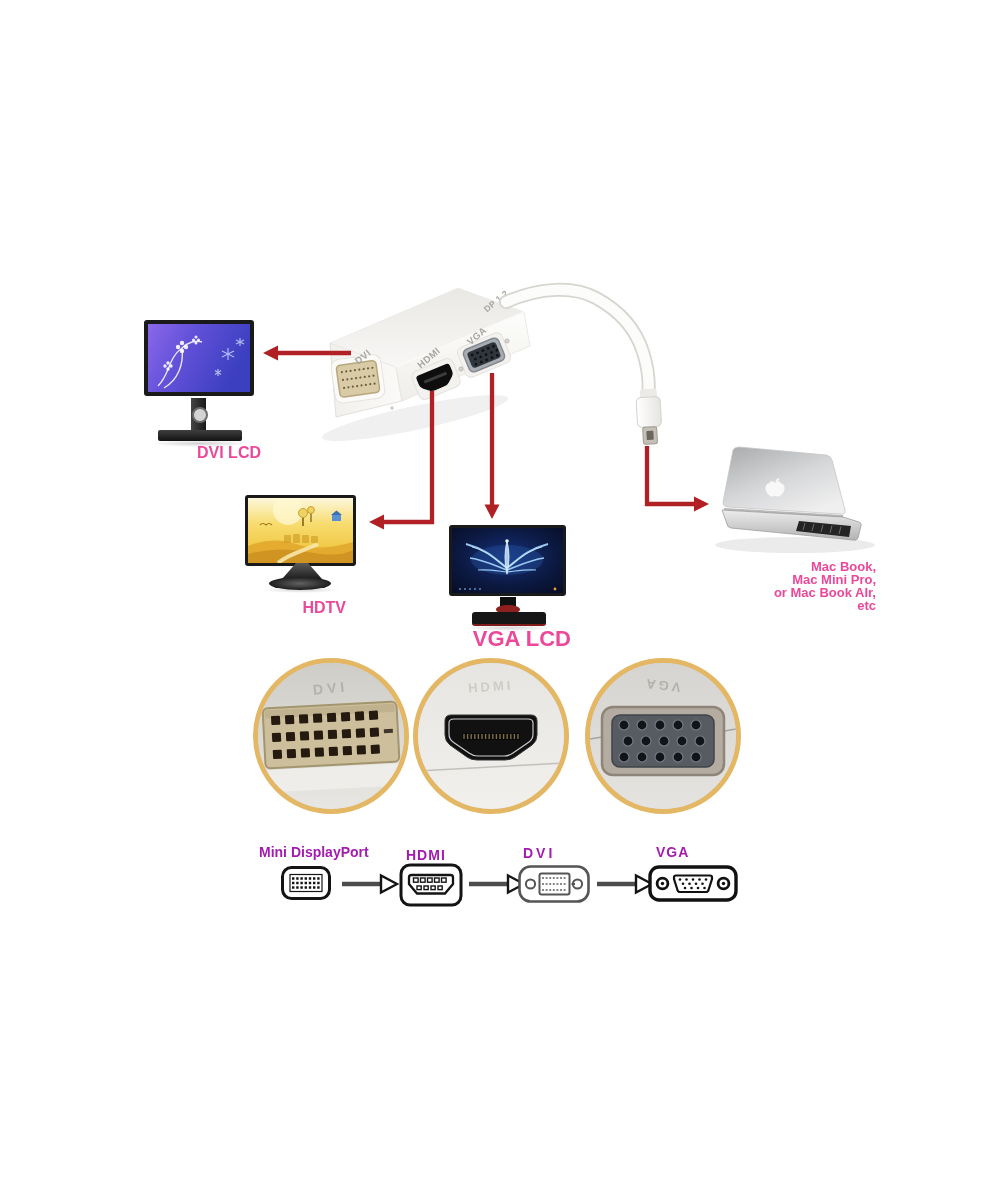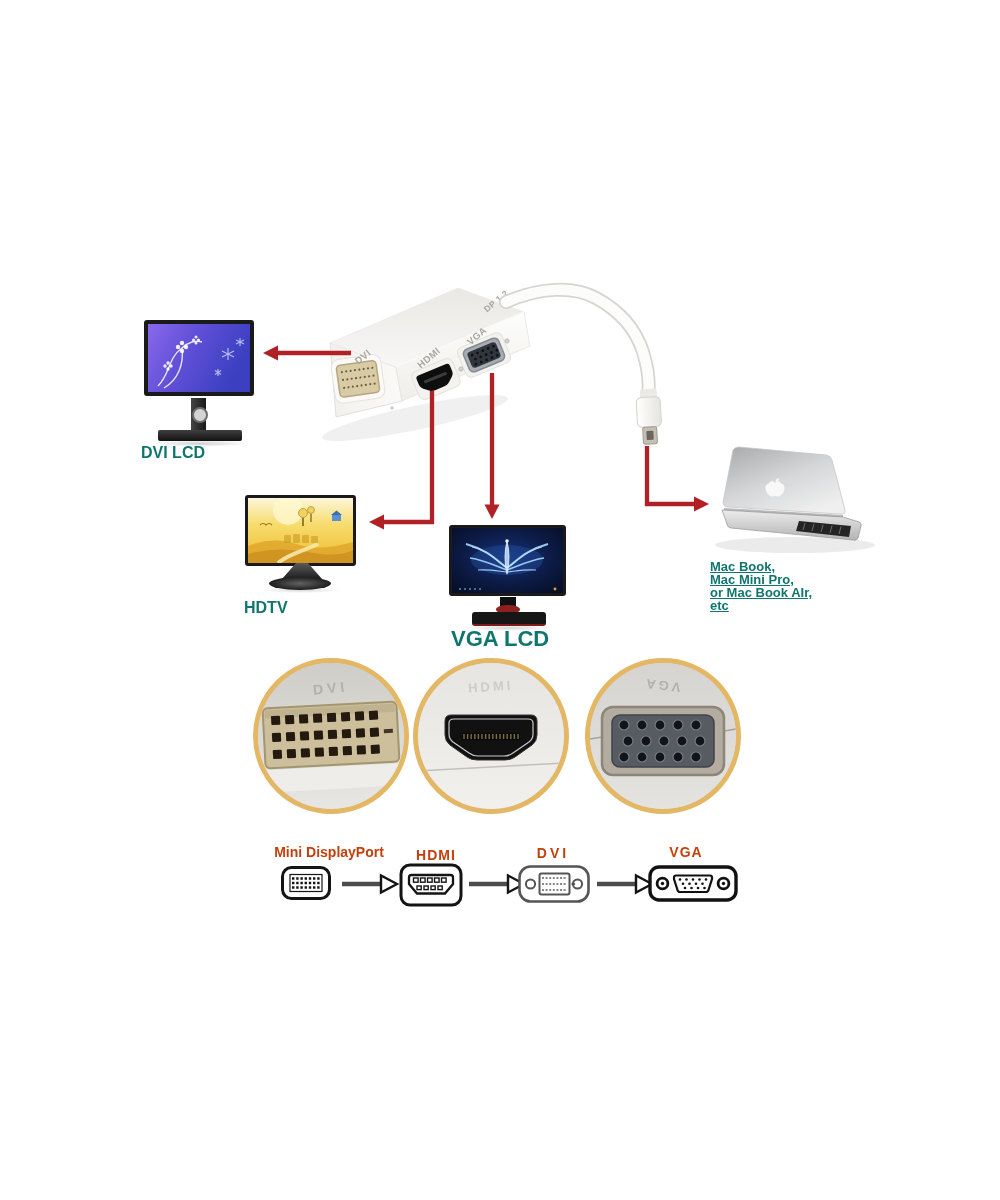--- a/index.html
+++ b/index.html
@@ -3,26 +3,26 @@
 <meta charset="utf-8">
 <style>
   html,body{margin:0;padding:0;background:#fff;}
   .canvas{position:relative;width:1000px;height:1200px;background:#ffffff;overflow:hidden;
           font-family:"Liberation Sans", sans-serif;}
   .abs{position:absolute;}
   svg{display:block;}
   svg text{font-family:"Liberation Sans", sans-serif;}
 
   
-  .devlabel{position:absolute;font-weight:700;color:#0f766e;text-align:left;}
+  .devlabel{position:absolute;font-weight:700;color:#ec4899;text-align:right;}
   #label-dvi{left:141px;top:444px;width:120px;font-size:16px;}
-  #label-hdtv{left:244px;top:599px;width:120px;font-size:16px;}
+  #label-hdtv{left:226px;top:599px;width:120px;font-size:16px;}
   #label-vga{left:451px;top:626px;width:120px;font-size:22px;}
   #label-mac{left:710px;top:560px;width:166px;font-size:13px;line-height:13px;font-weight:700;}
-  #label-mac span{display:block;text-decoration:underline;}
+  #label-mac span{display:block;}
 
   
   .monitor{position:absolute;}
   .screenwrap{position:relative;border:4px solid #1a1a1a;border-radius:3px;background:#222;}
   #monitor-dvi{left:142px;top:320px;width:118px;height:130px;}
   #monitor-dvi .screenwrap{width:102px;height:68px;margin-left:2px;}
   #monitor-dvi .neck{position:absolute;left:49px;top:78px;width:15px;height:34px;
       background:linear-gradient(90deg,#454545,#181818);}
   #monitor-dvi .hole{position:absolute;left:50px;top:87px;width:12px;height:12px;border-radius:50%;
       background:#d4d4d4;border:2px solid #6c6c6c;}
@@ -49,21 +49,21 @@
       background:radial-gradient(ellipse at center,rgba(0,0,0,.16),rgba(0,0,0,0) 70%);}
 
   
   .closeup{position:absolute;top:658px;width:146px;height:146px;border:5px solid #e3b763;
       border-radius:50%;overflow:hidden;background:#d6d4d0;}
   #closeup-dvi{left:253px;}
   #closeup-hdmi{left:413px;}
   #closeup-vga{left:585px;}
 
   
-  .chainlabel{position:absolute;font-weight:700;color:#c2410c;text-align:center;font-size:14px;}
+  .chainlabel{position:absolute;font-weight:700;color:#a21caf;font-size:14px;}
   #chain-label-0{left:259px;top:844px;width:140px;}
   #chain-label-1{left:406px;top:847px;width:60px;letter-spacing:1px;}
   #chain-label-2{left:523px;top:845px;width:60px;letter-spacing:3px;}
   #chain-label-3{left:656px;top:844px;width:60px;letter-spacing:1px;}
   .chainicon{position:absolute;}
 </style>
 </head>
 <body>
 
 <div class="canvas">

